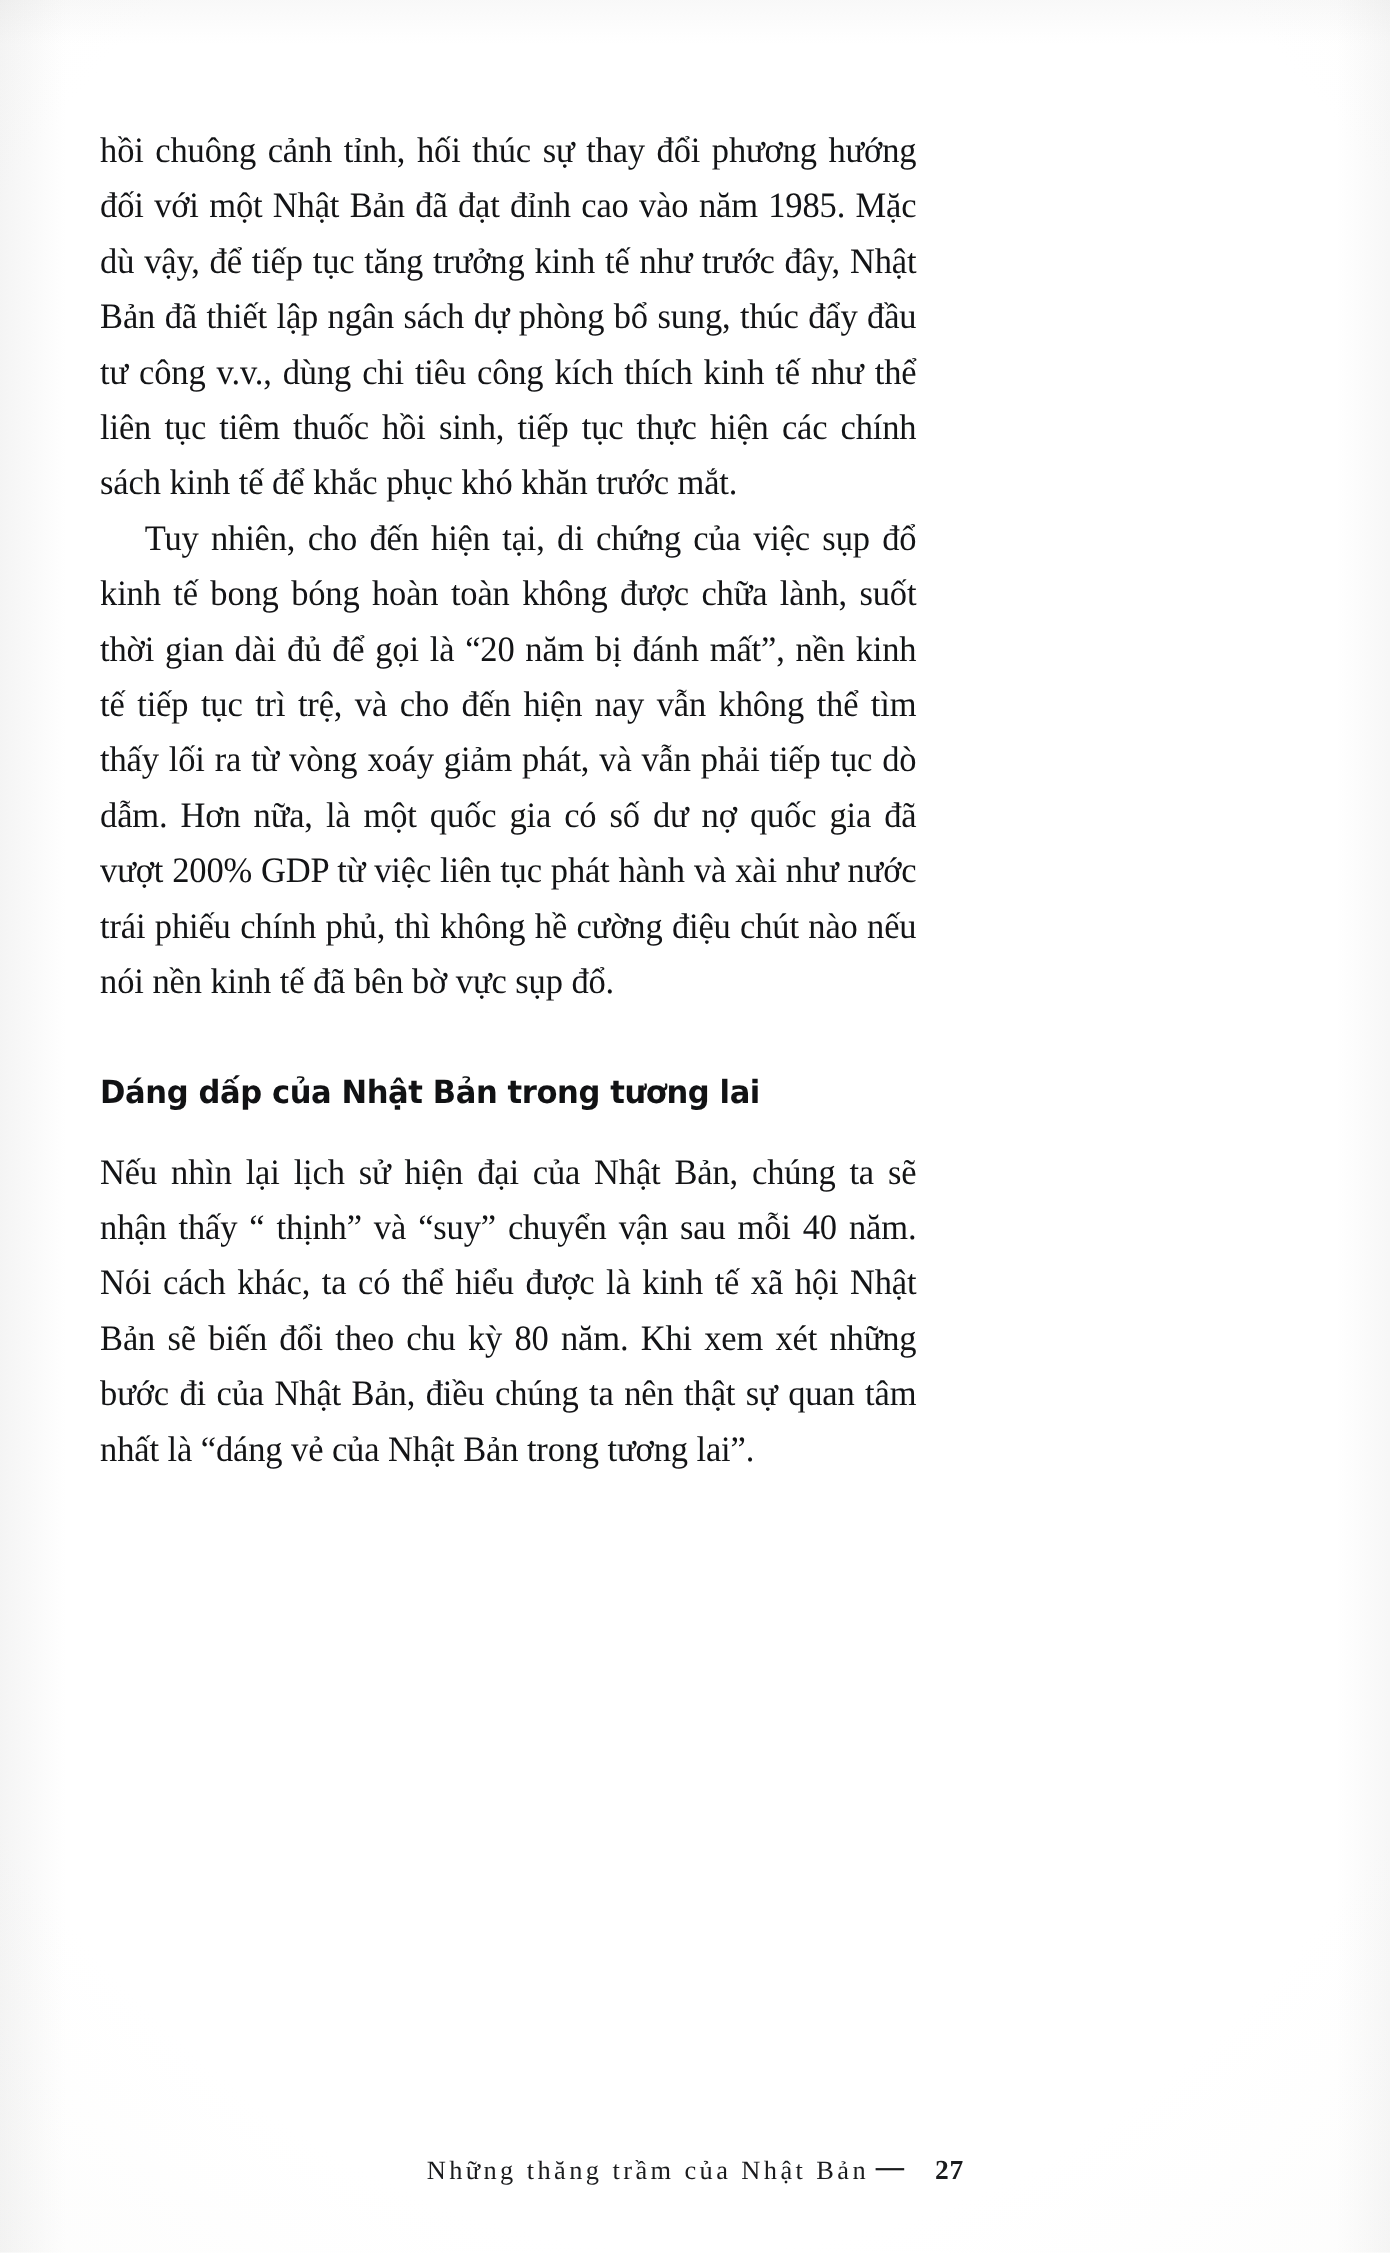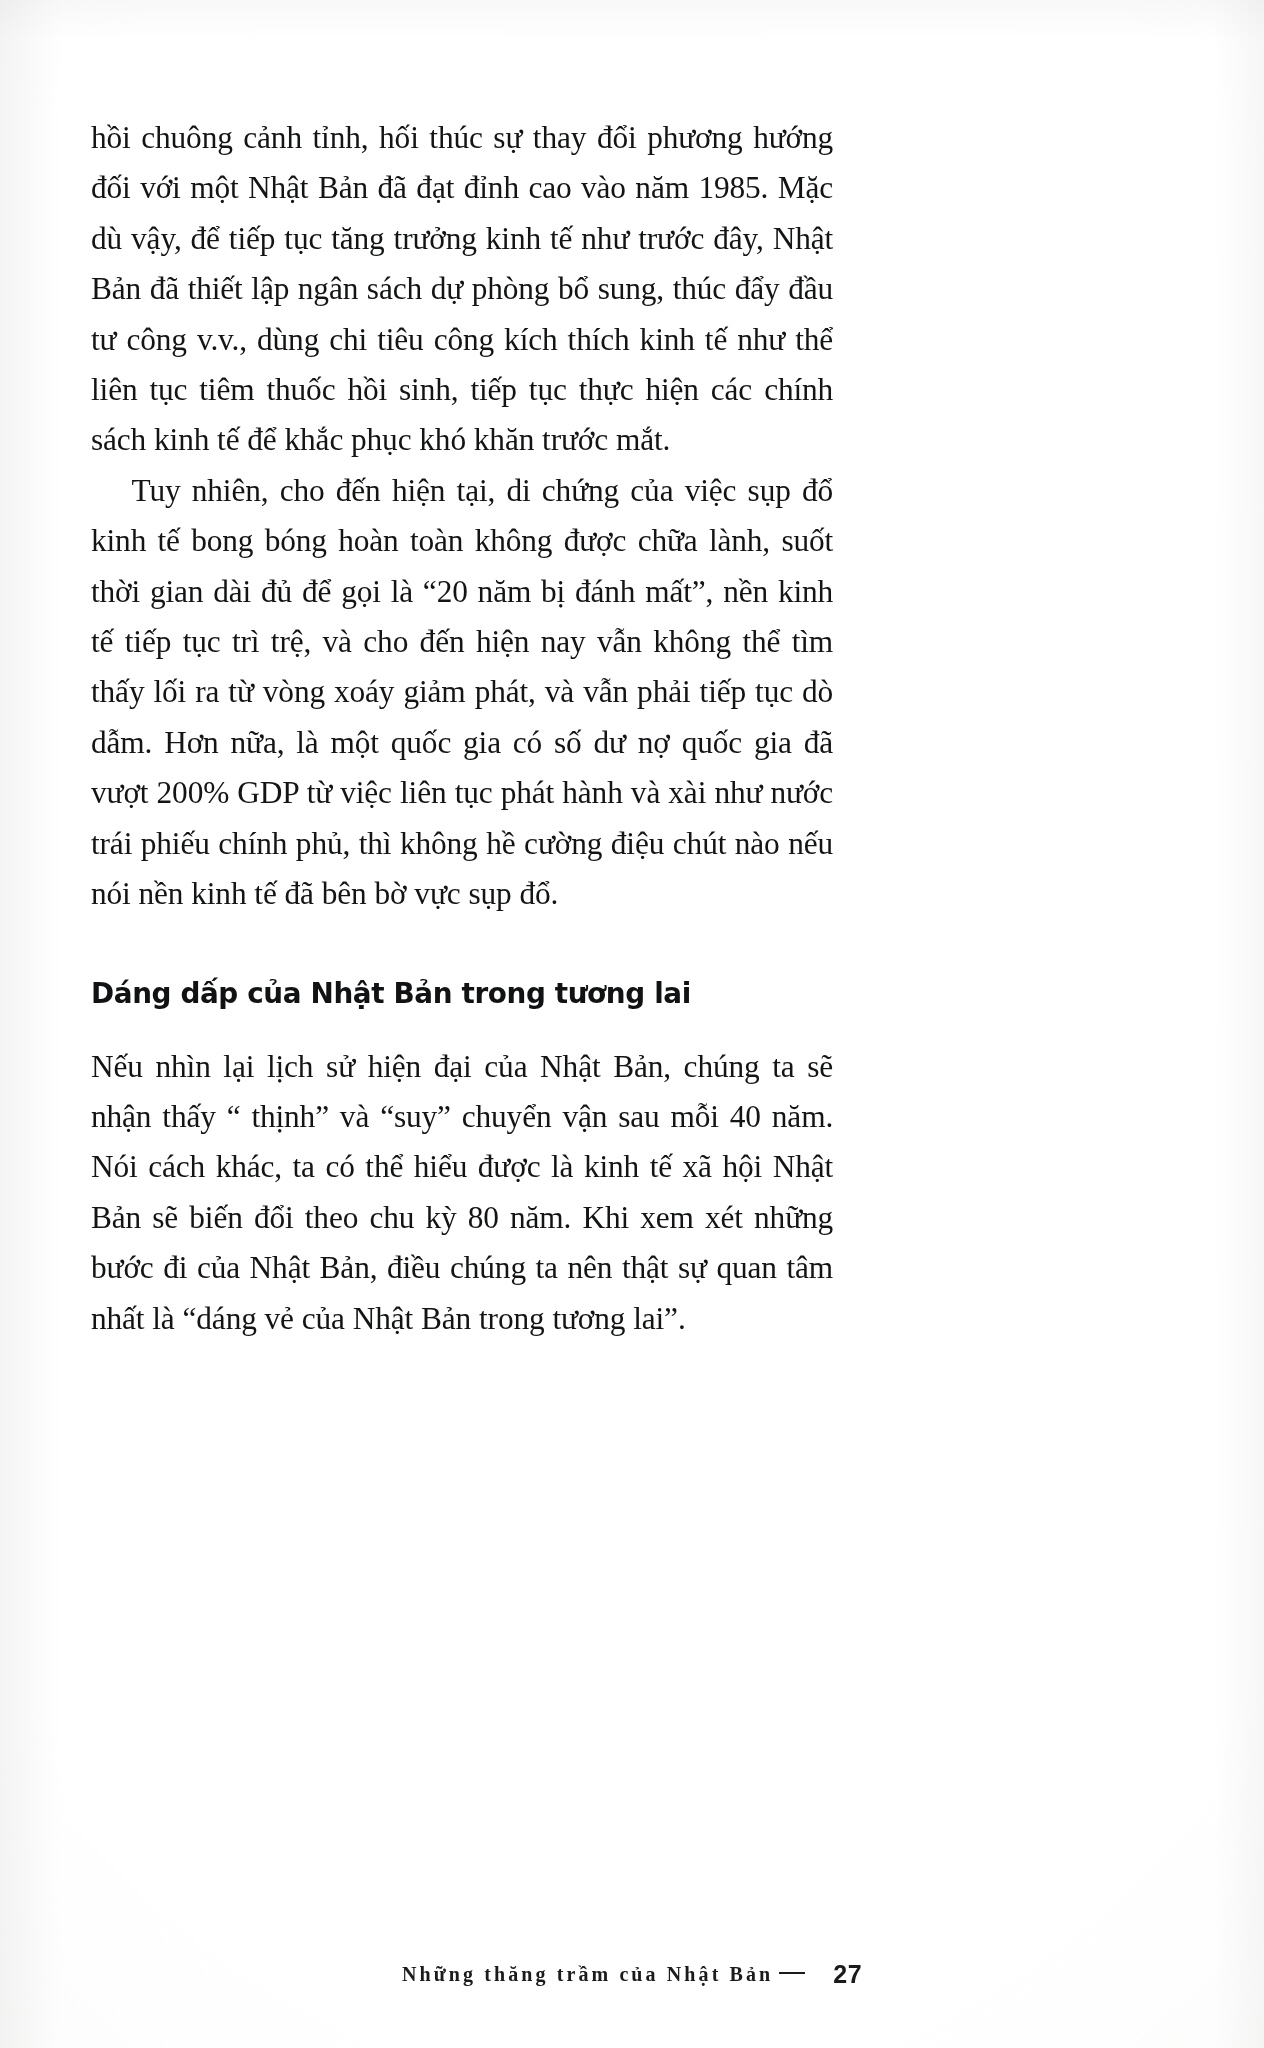--- a/index.html
+++ b/index.html
@@ -99,37 +99,37 @@
     white-space: nowrap;
   }
 
   .footer-inner {
     display: inline-block;
     color: #1a1b1d;
   }
 
   .footer-title {
     font-family: "Liberation Serif", serif;
-    font-size: 20px;
+    font-size: 24px;
     letter-spacing: 3.1px;
-    font-weight: 700;
+    font-weight: 400;
     vertical-align: middle;
   }
 
   .footer-dash {
     display: inline-block;
     vertical-align: middle;
     width: 26px;
     height: 2px;
     background: #1a1b1d;
     margin: 0 2px 4px 2px;
   }
 
   .footer-page {
-    font-family: Liberation Sans, sans-serif;
+    font-family: Liberation Serif, serif;
     font-size: 25px;
     font-weight: 600;
     vertical-align: middle;
     letter-spacing: 0.5px;
     margin-left: 22px;
   }
 </style>
 </head>
 <body>
 

